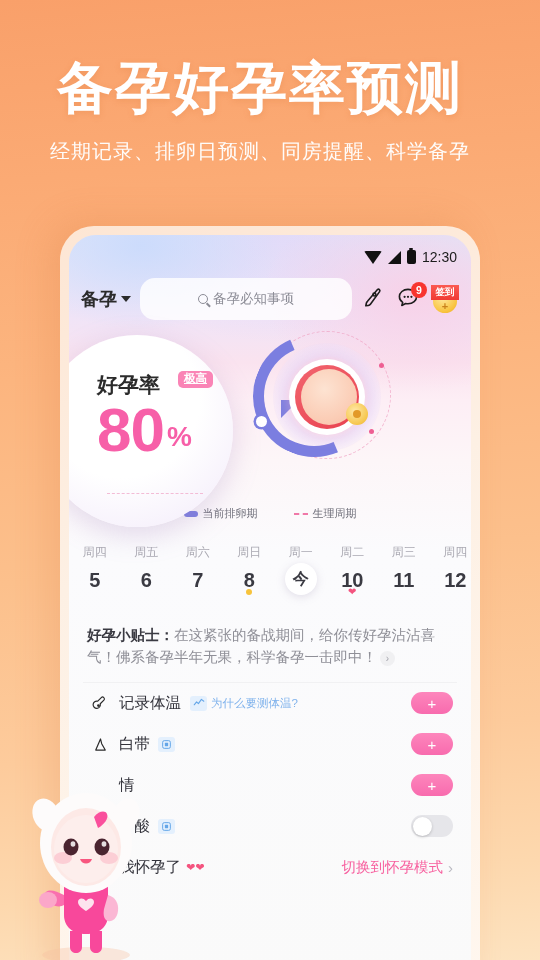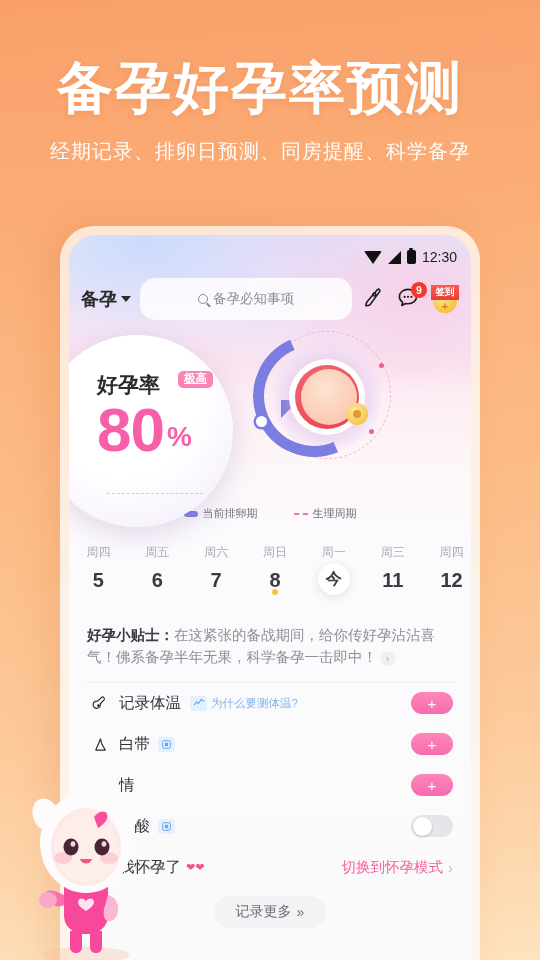--- a/index.html
+++ b/index.html
@@ -298,20 +298,25 @@
       <div class="day">
         <span class="day-w">周日</span>
         <span class="day-n">8</span>
         <span class="dot-y"></span>
       </div>
       <div class="day">
         <span class="day-w">周一</span>
         <span class="today-pill">今</span>
       </div>
       <div class="day">
+        <span class="day-w">周二</span>
+        <span class="day-n">10</span>
+        <span class="heart">❤</span>
+      </div>
+      <div class="day">
         <span class="day-w">周三</span>
         <span class="day-n">11</span>
       </div>
       <div class="day">
         <span class="day-w">周四</span>
         <span class="day-n">12</span>
       </div>
     </div>
 
     <div class="card">
@@ -383,26 +388,20 @@
         <span class="row-ico"></span>
         <span class="row-label">我怀孕了</span>
         <span class="heart" style="position:static;margin-left:5px;font-size:11px;color:#f4547f;">❤❤</span>
         <span class="spacer"></span>
         <span class="switch-link">
           <span>切换到怀孕模式</span>
           <span class="chev">›</span>
         </span>
       </div>
 
-      <div class="more-wrap">
-        <div class="more-btn">
-          <span>记录更多</span>
-          <span>»</span>
-        </div>
-      </div>
 
     </div>
   </div>
 </div>
 
 <svg class="mascot" viewBox="0 0 128 177">
   <ellipse cx="64" cy="172" rx="44" ry="8" fill="#f6bfa0" opacity=".35"></ellipse>
 
   <path d="M42 104c0-14 10-22 22-22s22 8 22 22v28c0 12-9 19-22 19s-22-7-22-19z" fill="#f8489b"></path>
   <path d="M48 148h12v16c0 4-3 6-6 6s-6-2-6-6z" fill="#f8489b"></path>

